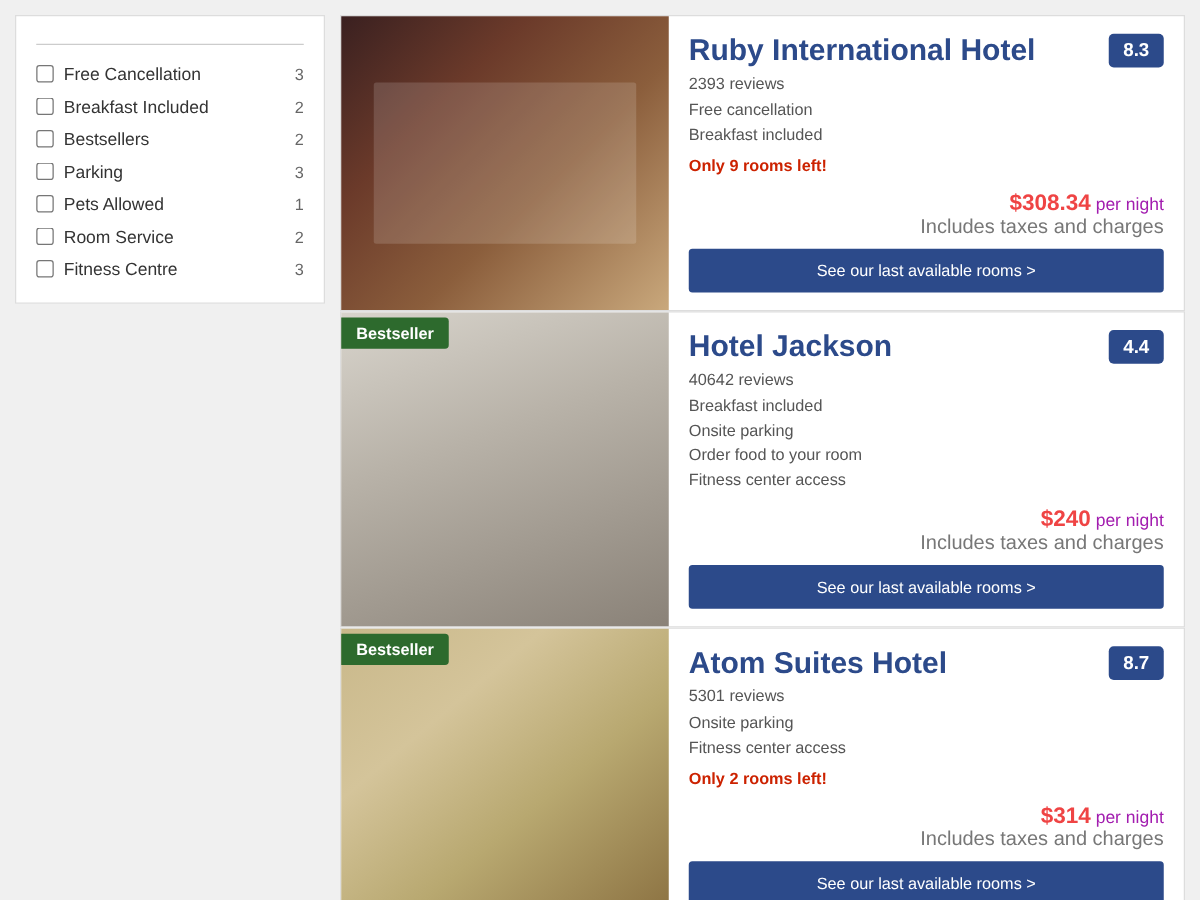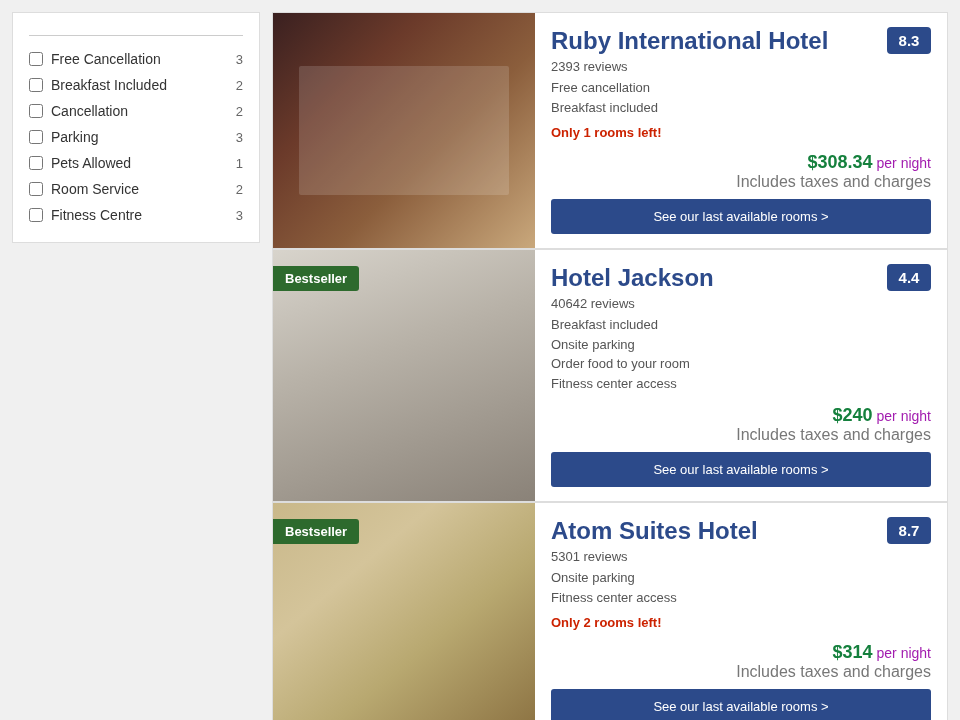--- a/index.html
+++ b/index.html
@@ -101,21 +101,21 @@
       justify-content: center;
     }
     .img-atom {
       background: linear-gradient(140deg, #c9b88a 0%, #d4c49a 30%, #b8a870 60%, #8a7040 100%);
       width: 100%;
       height: 100%;
     }
 
     .bestseller-badge {
       position: absolute;
-      top: 16px;
+      top: 4px;
       left: 0;
       background: #2d6a2d;
       color: #fff;
       font-size: 13px;
       font-weight: bold;
       padding: 5px 12px;
       border-radius: 0 3px 3px 0;
       z-index: 2;
     }
 
@@ -162,21 +162,21 @@
       margin-top: 4px;
     }
     .hotel-pricing {
       margin-top: auto;
       text-align: right;
       padding-top: 8px;
     }
     .hotel-price {
       font-size: 18px;
       font-weight: bold;
-      color: #15803d;
+      color: #ef4444;
     }
     .hotel-price-night {
       font-size: 14px;
       color: #a21caf;
     }
     .hotel-taxes {
       font-size: 16px;
       color: #777;
     }
     .hotel-cta {
@@ -211,21 +211,21 @@
       <div class="filter-item">
     <div class="filter-left">
       <input type="checkbox" id="filter-breakfast-included" style="">
       <label for="filter-breakfast-included" class="filter-label">Breakfast Included</label>
     </div>
     <span class="filter-count">2</span>
   </div>
       <div class="filter-item">
     <div class="filter-left">
       <input type="checkbox" id="filter-bestsellers" style="">
-      <label for="filter-bestsellers" class="filter-label">Cancellation</label>
+      <label for="filter-bestsellers" class="filter-label">Bestsellers</label>
     </div>
     <span class="filter-count">2</span>
   </div>
       <div class="filter-item">
     <div class="filter-left">
       <input type="checkbox" id="filter-parking" style="">
       <label for="filter-parking" class="filter-label">Parking</label>
     </div>
     <span class="filter-count">3</span>
   </div>
@@ -263,21 +263,21 @@
     <div class="hotel-info">
       <div class="hotel-header">
         <div class="hotel-name">Ruby International Hotel</div>
         <div class="hotel-score">8.3</div>
       </div>
       <div class="hotel-reviews">2393 reviews</div>
       <div class="amenities-block">
         <div class="hotel-amenity">Free cancellation</div>
             <div class="hotel-amenity">Breakfast included</div>
       </div>
-      <div class="hotel-urgency">Only 1 rooms left!</div>
+      <div class="hotel-urgency">Only 9 rooms left!</div>
 
     <div class="hotel-pricing">
       <div>
         <span class="hotel-price">$308.34</span>
         <span class="hotel-price-night"> per night</span>
       </div>
       <div class="hotel-taxes">Includes taxes and charges</div>
       <button class="hotel-cta">See our last available rooms &gt;</button>
     </div>
 

